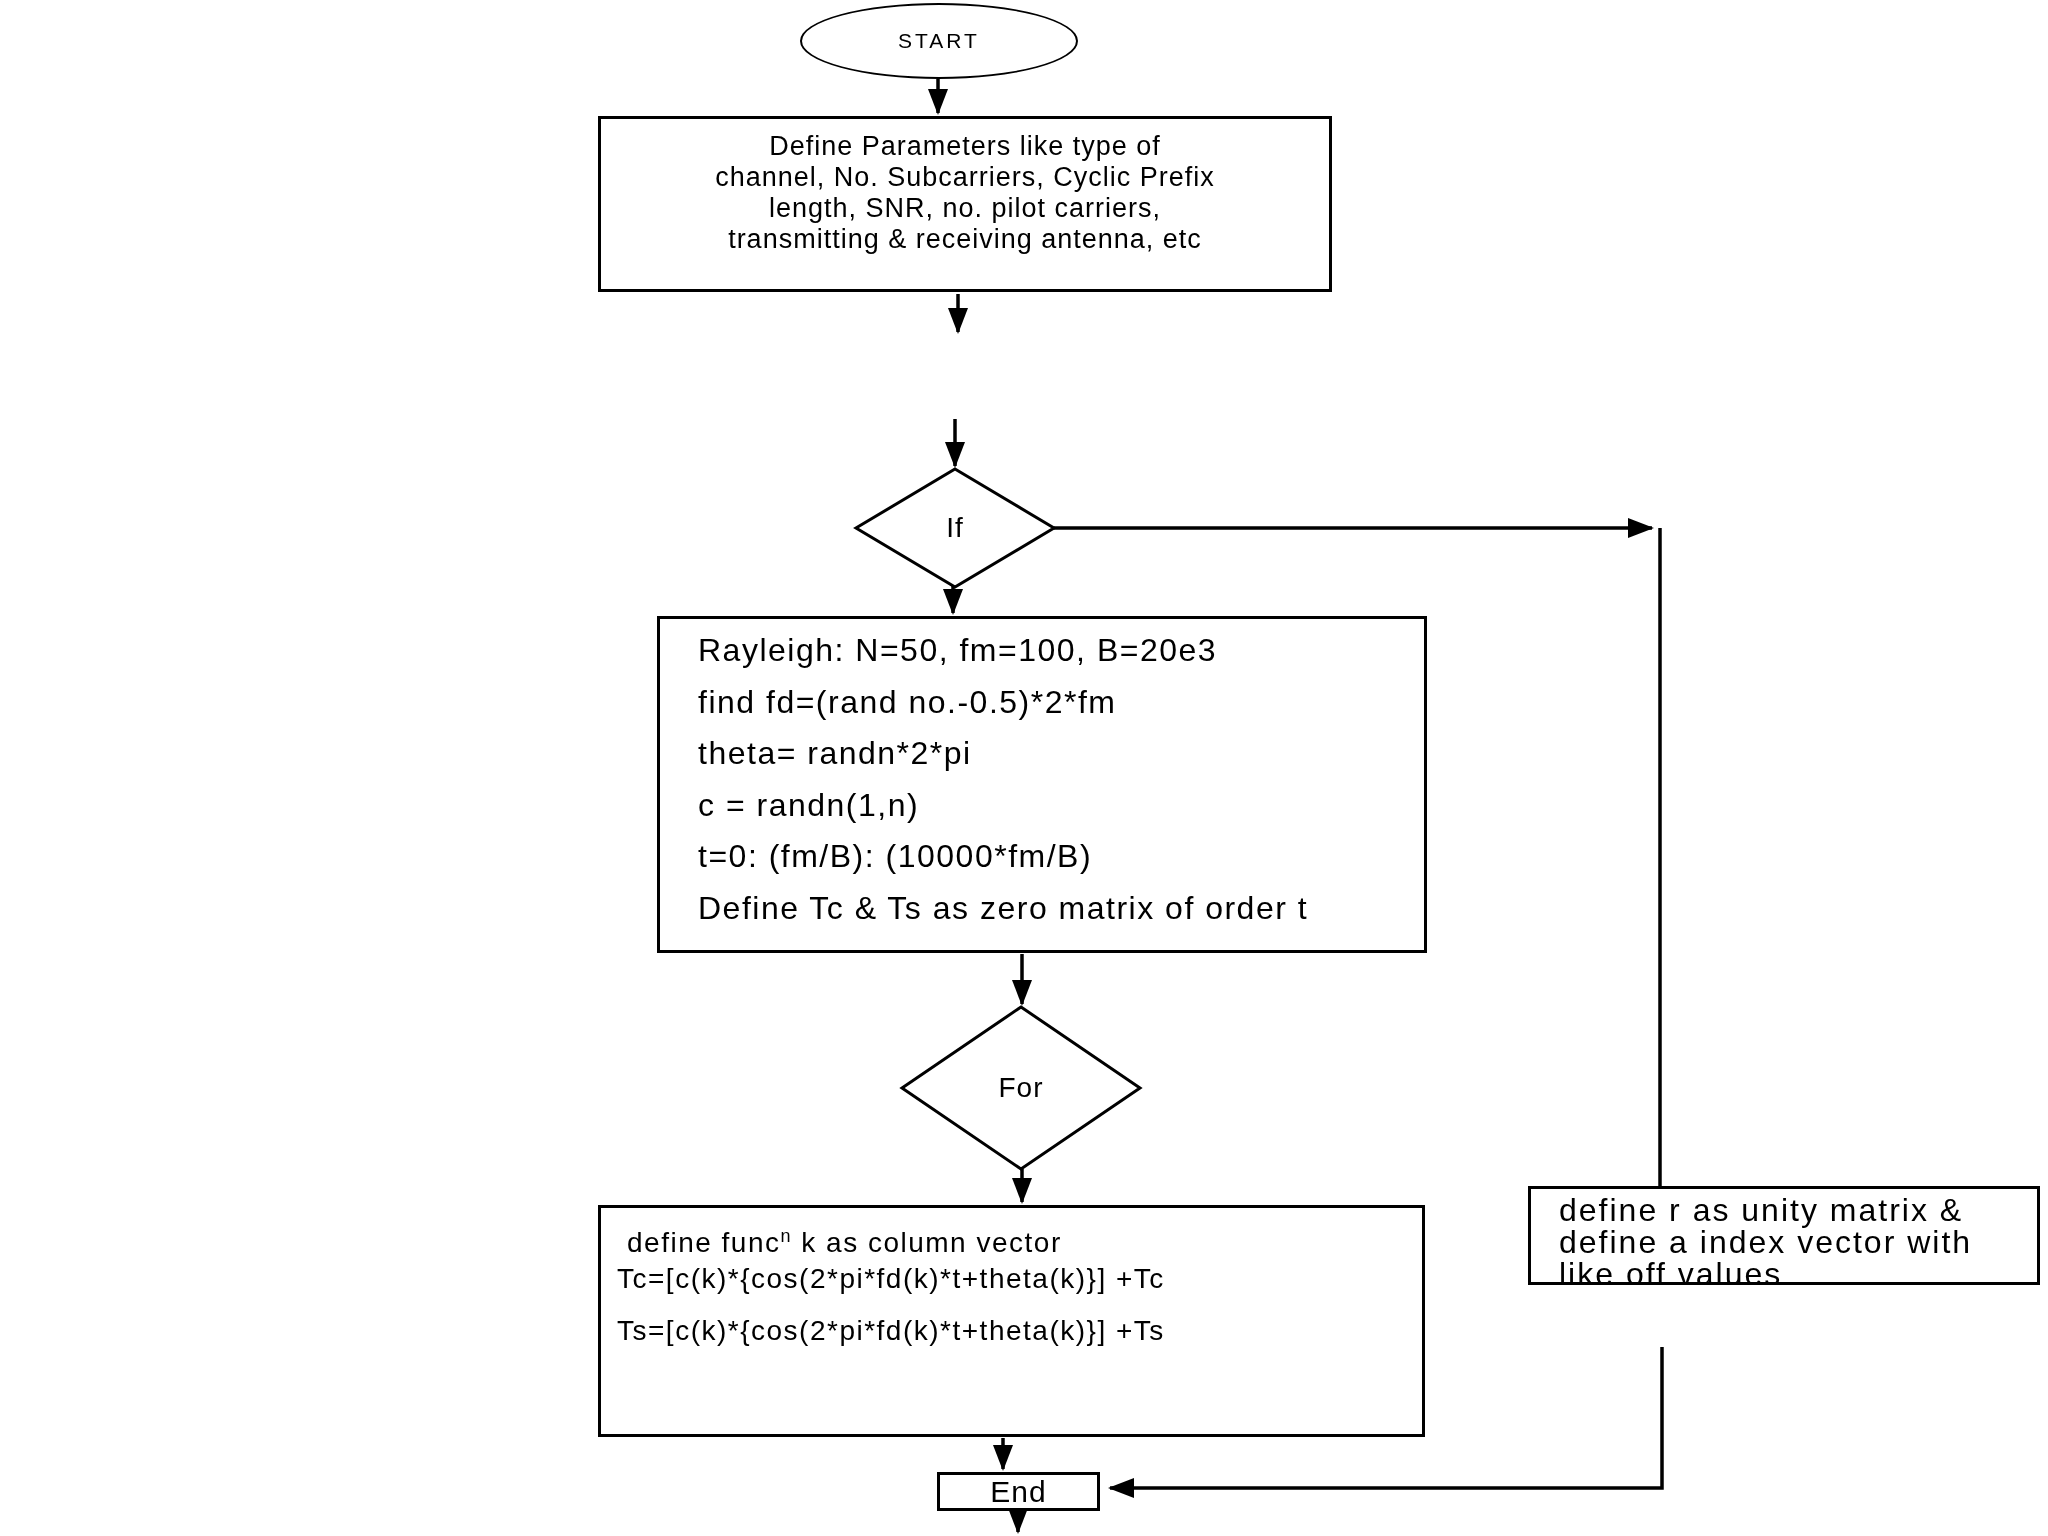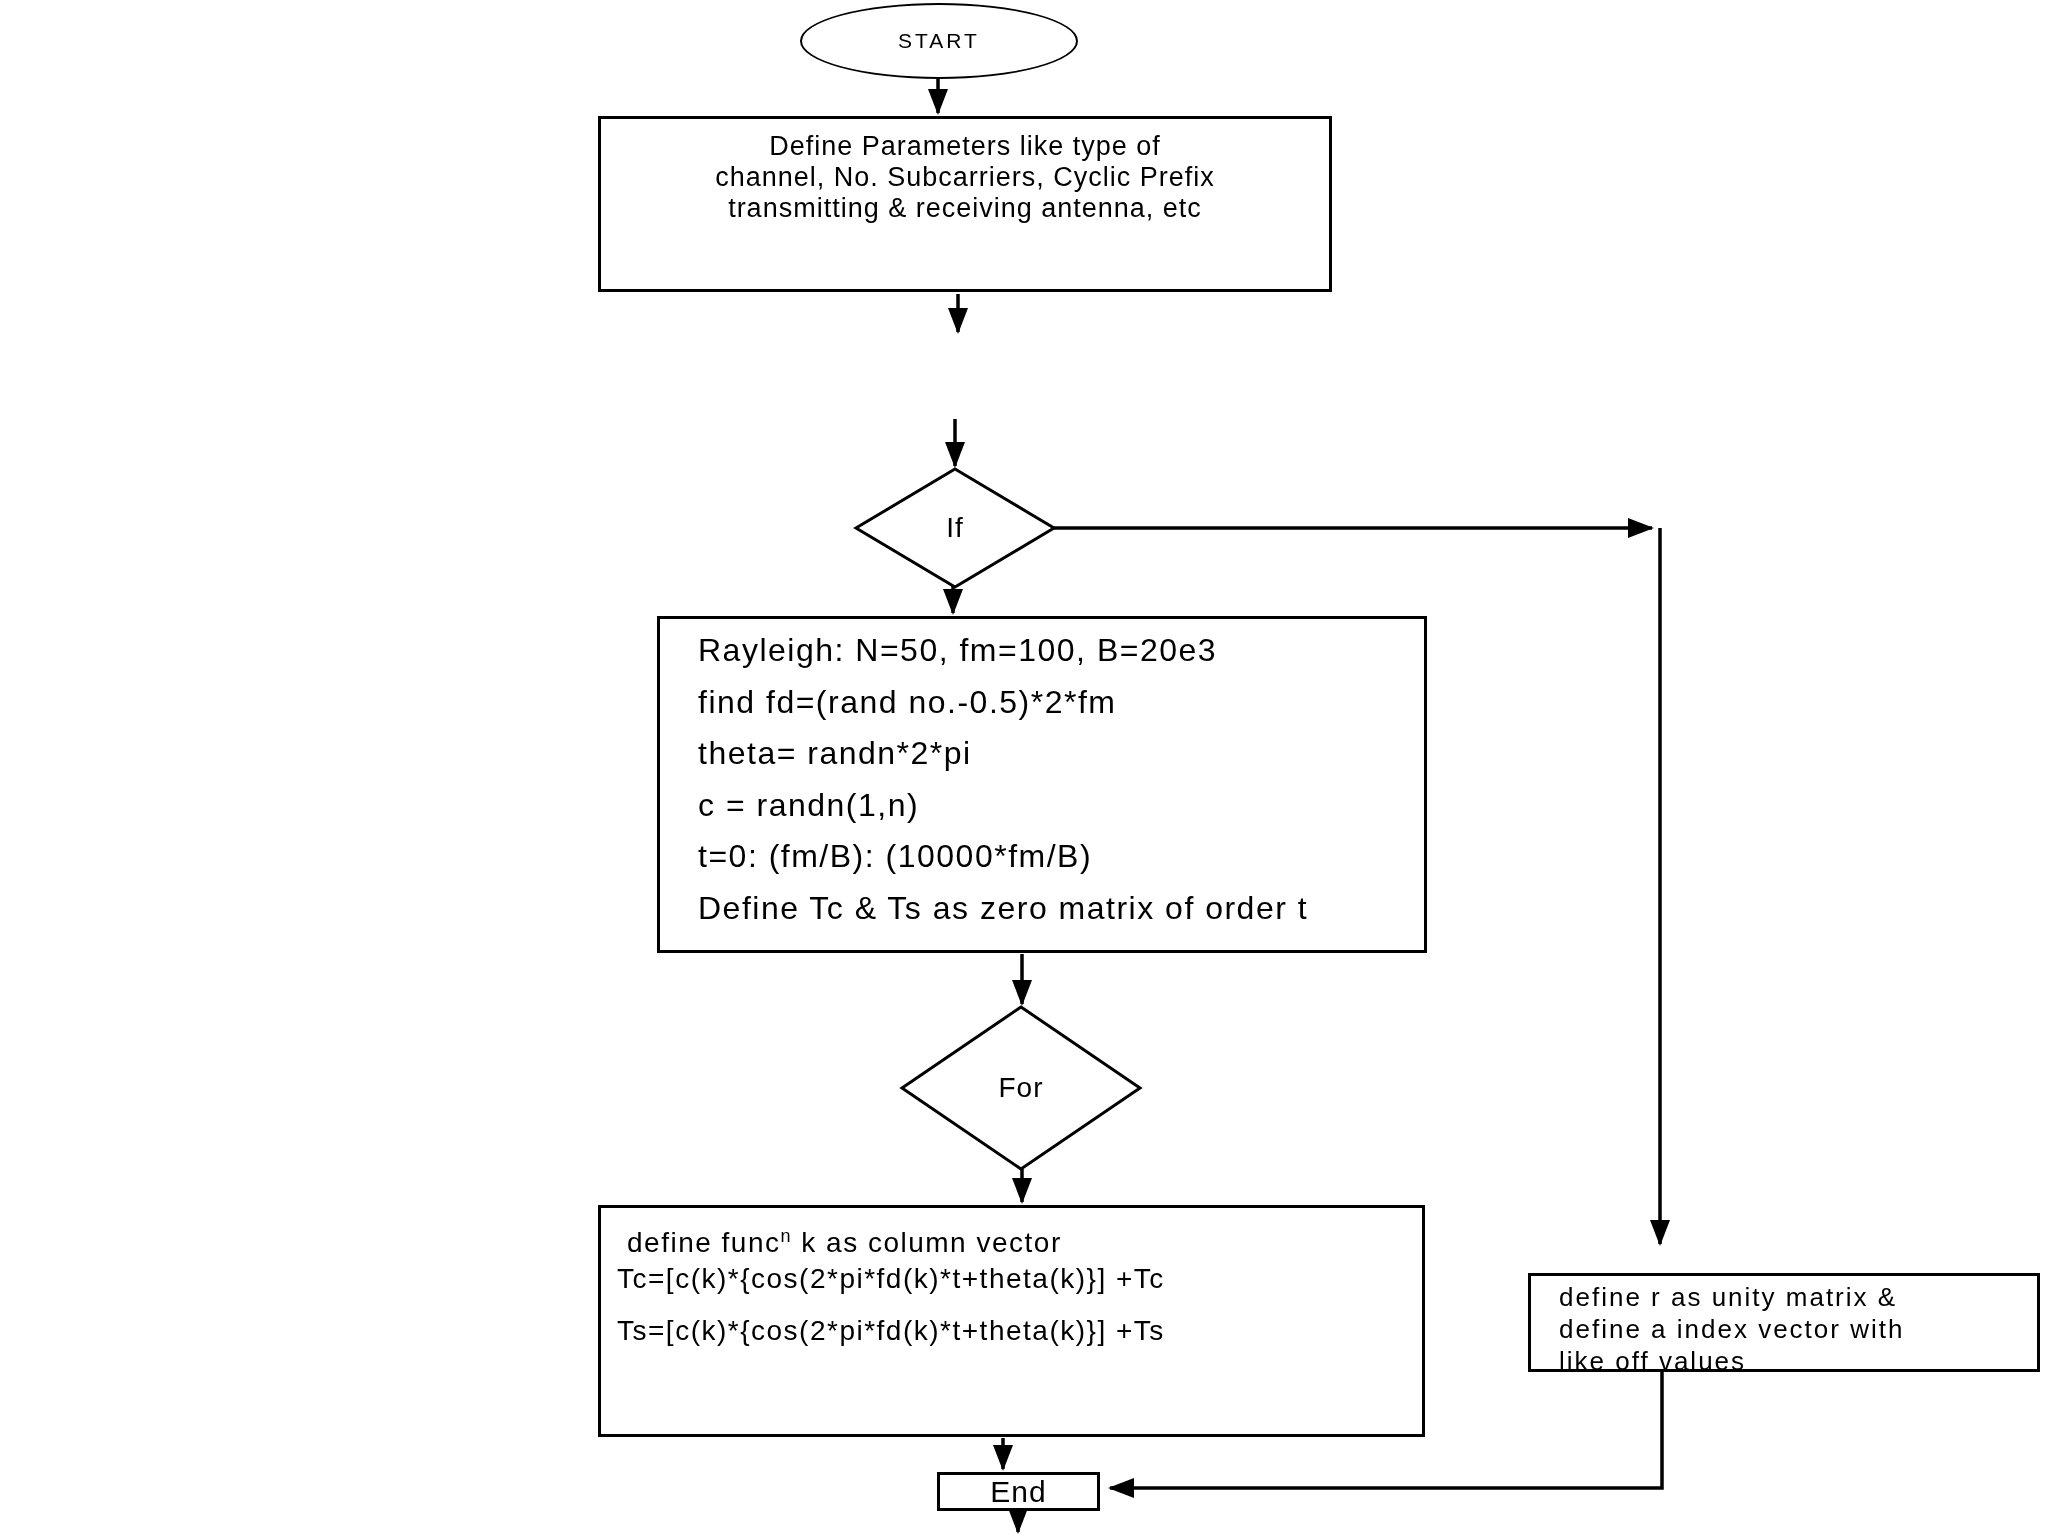--- a/index.html
+++ b/index.html
@@ -54,23 +54,23 @@
   #box-func {
     left: 598px; top: 1205px; width: 827px; height: 232px;
     padding: 10px 2px 0 16px;
     font-size: 28px; letter-spacing: 1.5px;
   }
   #box-func .fline { line-height: 36px; }
   #box-func .fline1 { padding-left: 10px; }
   #box-func .fline3 { margin-top: 16px; }
   #box-func sup { font-size: 18px; }
   #box-define-r {
-    left: 1528px; top: 1273px; width: 512px; height: 99px;
+    left: 1528px; top: 1186px; width: 512px; height: 99px;
     padding: 5px 0 0 28px;
-    font-size: 26px; line-height: 32px; letter-spacing: 2px;
+    font-size: 32px; line-height: 32px; letter-spacing: 2px;
   }
   #box-end {
     left: 937px; top: 1472px; width: 163px; height: 39px;
     display: flex; align-items: center; justify-content: center;
     font-size: 30px; letter-spacing: 1px;
   }
   .diamond-label {
     position: absolute;
     width: 200px; height: 40px;
     display: flex; align-items: center; justify-content: center;
@@ -118,20 +118,21 @@
     <polygon points="1021,1007 1140,1088 1021,1169 902,1088" fill="#ffffff" stroke="#000000" stroke-width="3"></polygon>
   </svg>
 
   <div class="node terminator" id="start-ellipse">
     <span>START</span>
   </div>
 
   <div class="node" id="box-define-params">
     <div>Define Parameters like type of</div>
     <div>channel, No. Subcarriers, Cyclic Prefix</div>
+    <div>length, SNR, no. pilot carriers,</div>
     <div>transmitting &amp; receiving antenna, etc</div>
   </div>
 
 
   <div class="diamond-label" id="if-label">If</div>
 
   <div class="node" id="box-rayleigh">
     <div>Rayleigh: N=50, fm=100, B=20e3</div>
     <div>find fd=(rand no.-0.5)*2*fm</div>
     <div>theta= randn*2*pi</div>

